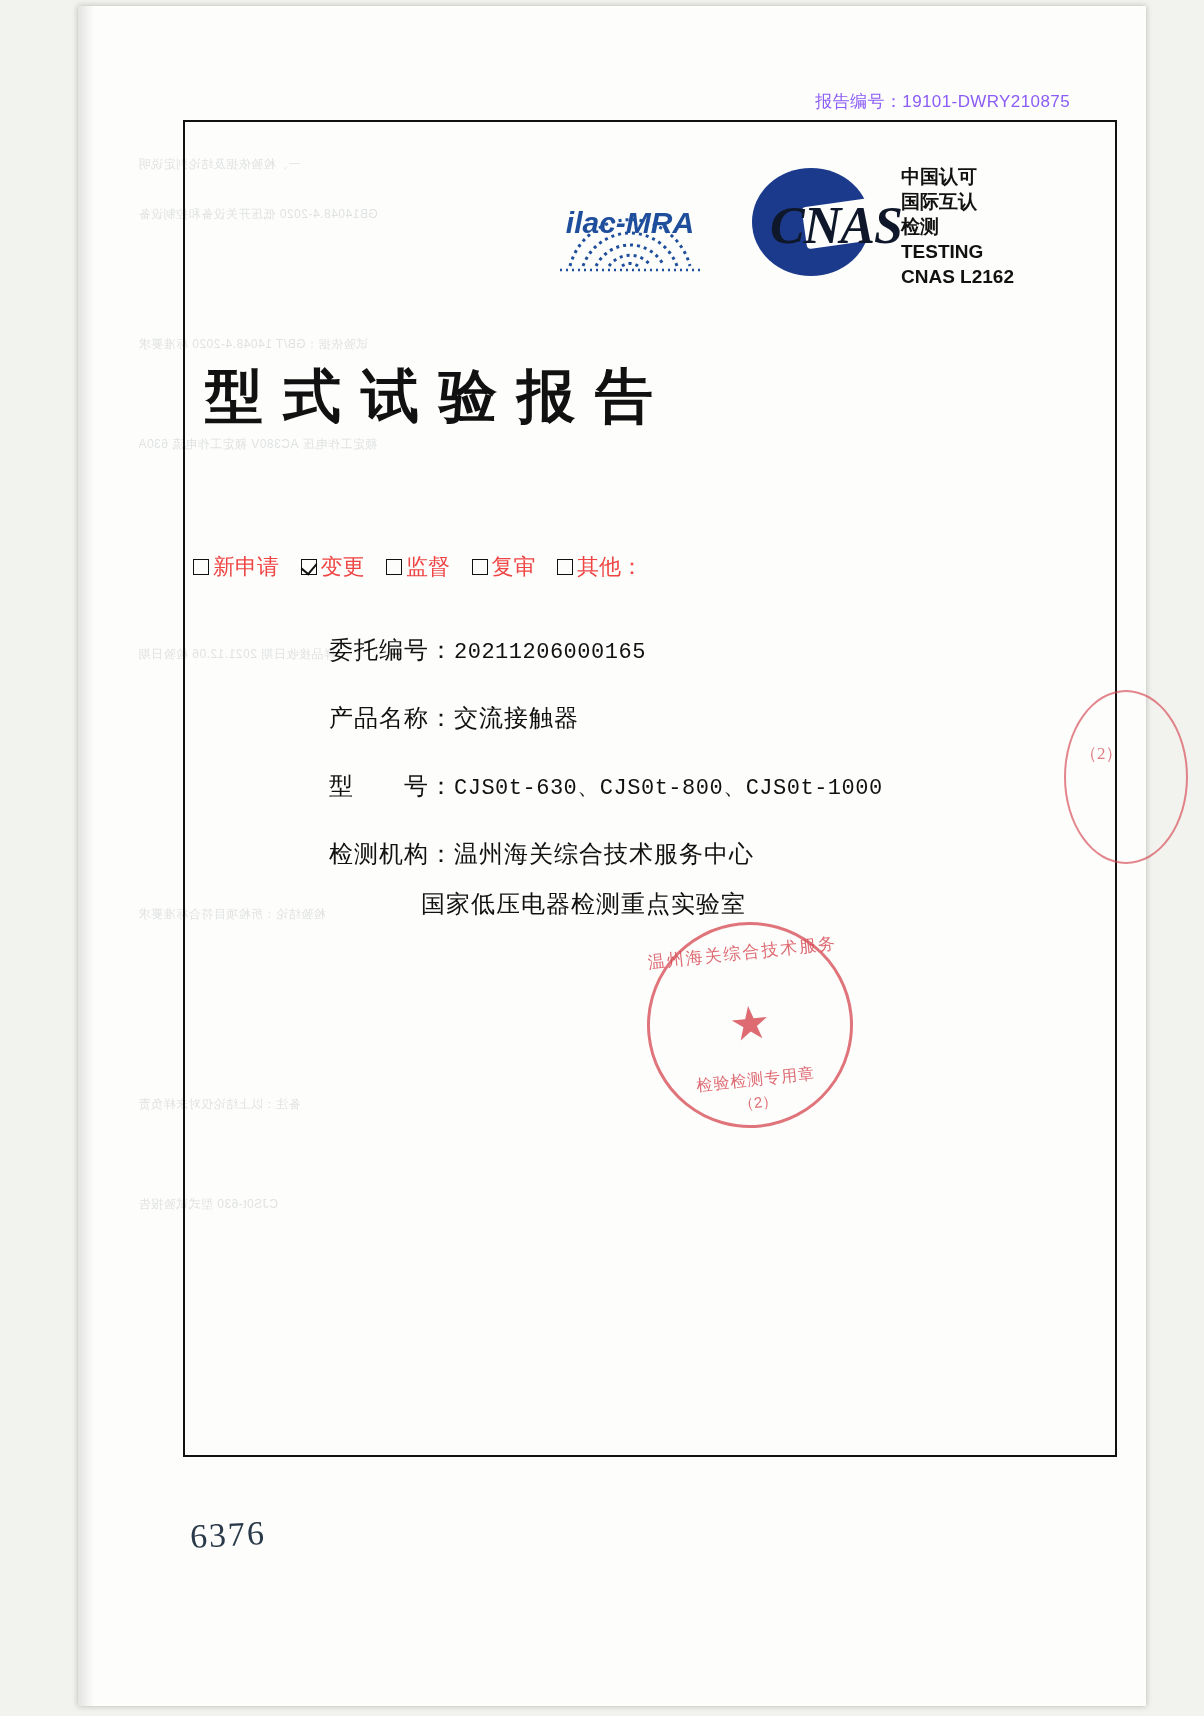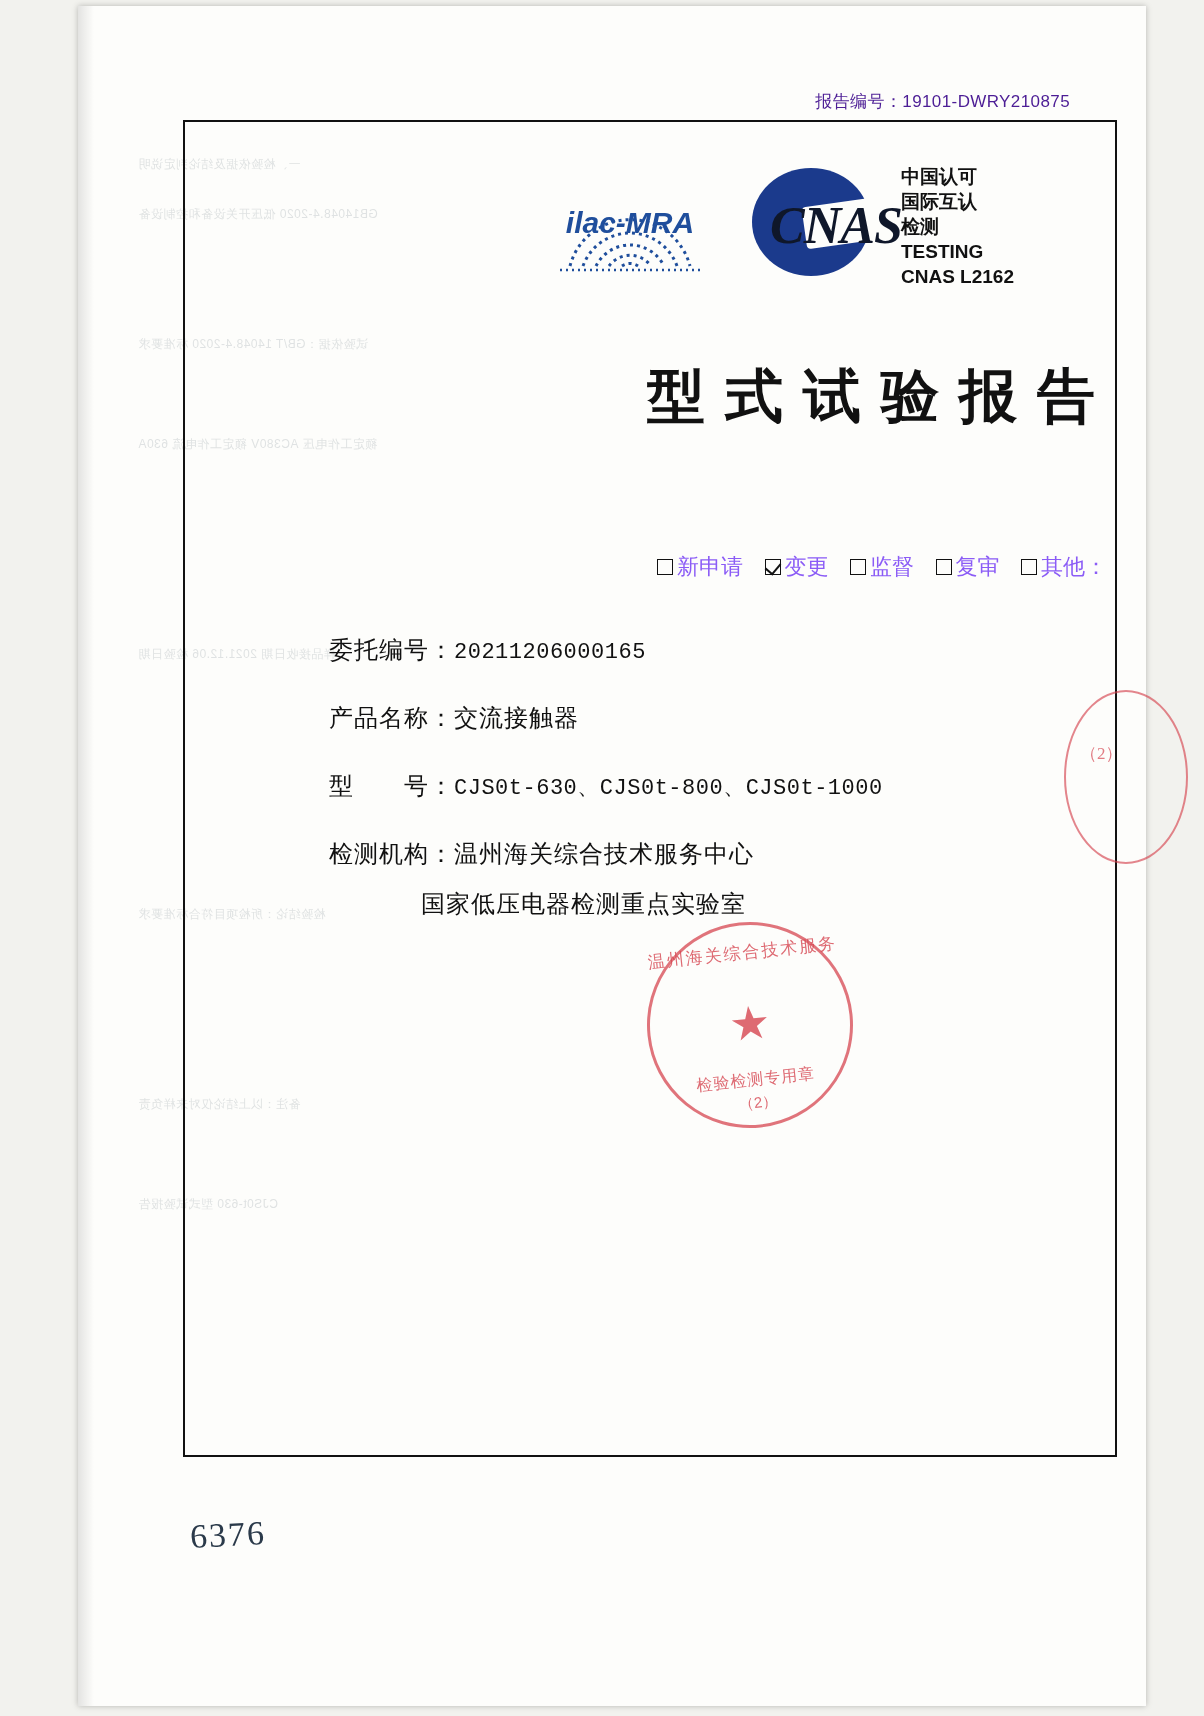--- a/index.html
+++ b/index.html
@@ -44,21 +44,21 @@
     transform: scaleX(-1);
     pointer-events: none;
     user-select: none;
   }
 
   .report-no {
     position: absolute;
     right: 76px;
     top: 84px;
     font-size: 17px;
-    color: #4c1d95;
+    color: #8b5cf6;
     font-family: "Liberation Sans", sans-serif;
     letter-spacing: 0.4px;
   }
 
   .frame {
     position: absolute;
     left: 105px;
     top: 114px;
     width: 930px;
     height: 1333px;
@@ -195,38 +195,38 @@
     font-weight: bold;
     color: #111;
     line-height: 25px;
   }
 
   
   .doc-title {
     position: absolute;
     left: 0; right: 0;
     top: 236px;
-    text-align: right;
+    text-align: left;
     font-family: "Liberation Serif", serif;
     font-size: 58px;
     font-weight: bold;
     letter-spacing: 20px;
     color: #111;
     text-indent: 20px;
   }
 
   
   .check-row {
     position: absolute;
     left: 0; right: 0;
     top: 430px;
-    text-align: right;
+    text-align: left;
     font-size: 22px;
     font-family: "Liberation Serif", serif;
-    color: #8b5cf6;
+    color: #ef4444;
   }
   .check-item {
     display: inline-block;
     margin: 0 8px;
     white-space: nowrap;
   }
   .box {
     display: inline-block;
     width: 14px;
     height: 14px;

